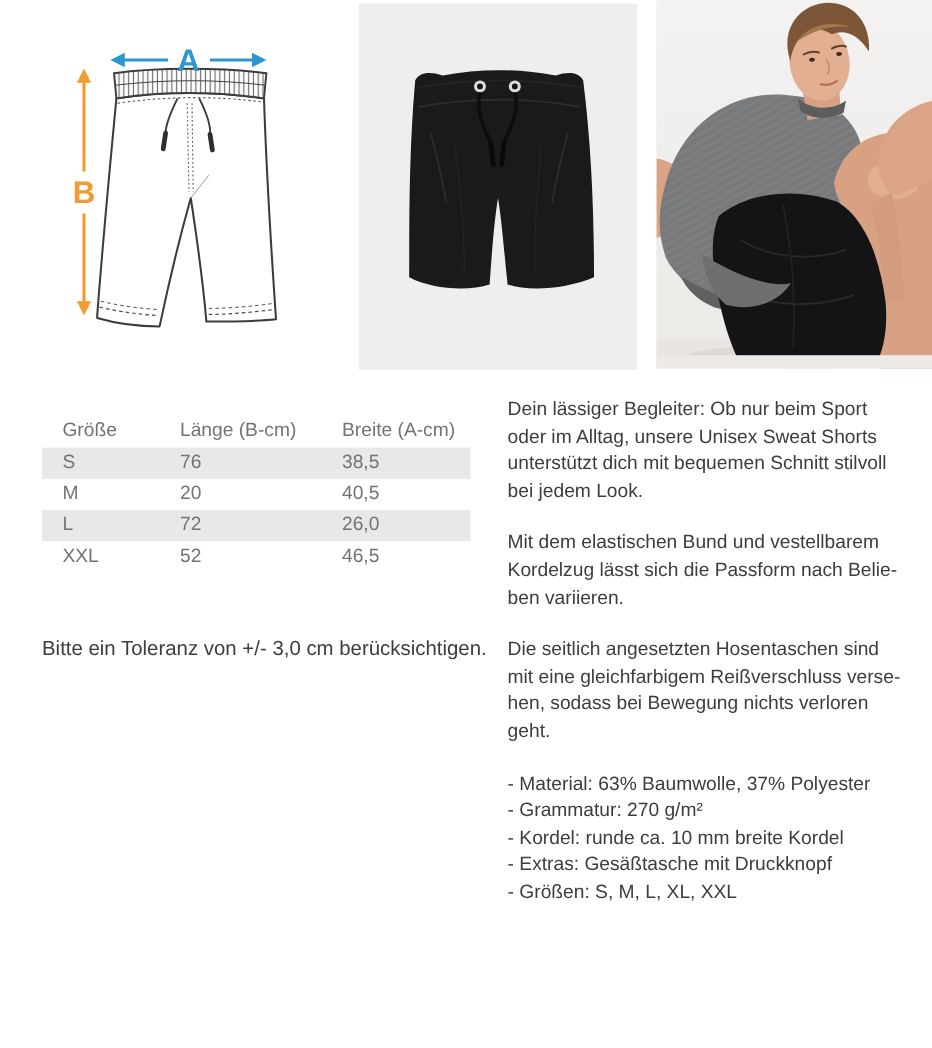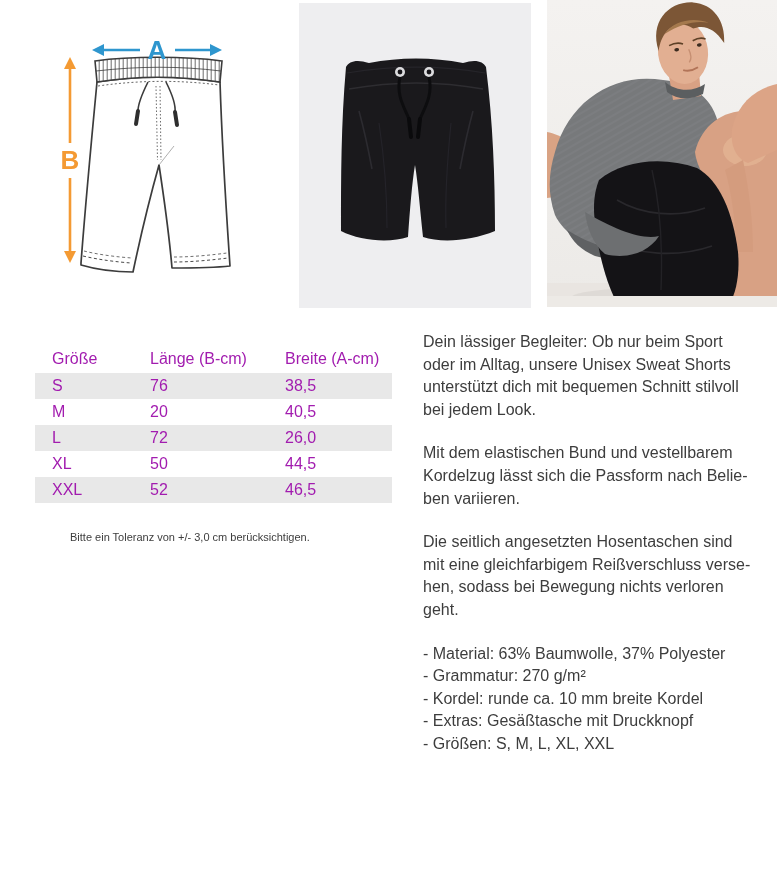--- a/index.html
+++ b/index.html
@@ -8,28 +8,28 @@
 
   
   .panel{position:absolute;}
   .sketch-panel{left:30px;top:10px;width:235px;height:290px;background:#fff;}
   .product-panel{left:299px;top:3px;width:232px;height:305px;background:#eeeef0;}
   .model-panel{left:547px;top:0px;width:230px;height:307px;background:#f3f1ef;}
   .panel svg{display:block;width:100%;height:100%;}
 
   
   table.size-table{position:absolute;left:35px;top:345px;width:357px;border-collapse:collapse;
-        font-size:16px;color:#a21caf;table-layout:fixed;}
+        font-size:16px;color:#737373;table-layout:fixed;}
   table.size-table th{font-weight:400;text-align:left;height:28px;padding:0;}
   table.size-table td{height:26px;padding:0;}
   table.size-table th:first-child,table.size-table td:first-child{padding-left:17px;}
   table.size-table tbody tr:nth-child(odd){background:#e8e8e8;}
 
   
-  .tolerance{position:absolute;left:35px;top:531px;font-size:11px;color:#3d3d3d;margin-left:35px;}
+  .tolerance{position:absolute;left:35px;top:531px;font-size:17px;color:#3d3d3d;}
 
   
   .description{position:absolute;left:423px;top:331px;width:356px;font-size:16px;
         line-height:22.6px;color:#3d3d3d;}
   .description p{margin:0 0 21px 0;white-space:pre-line;}
   .specs div{white-space:pre-line;}
 </style>
 </head>
 <body>
 
@@ -198,25 +198,20 @@
       </tr>
       <tr>
         <td>M</td>
         <td>20</td>
         <td>40,5</td>
       </tr>
       <tr>
         <td>L</td>
         <td>72</td>
         <td>26,0</td>
-      </tr>
-      <tr>
-        <td>XL</td>
-        <td>50</td>
-        <td>44,5</td>
       </tr>
       <tr>
         <td>XXL</td>
         <td>52</td>
         <td>46,5</td>
       </tr>
     </tbody>
   </table>
 
   <div class="tolerance">Bitte ein Toleranz von +/- 3,0 cm berücksichtigen.</div>

